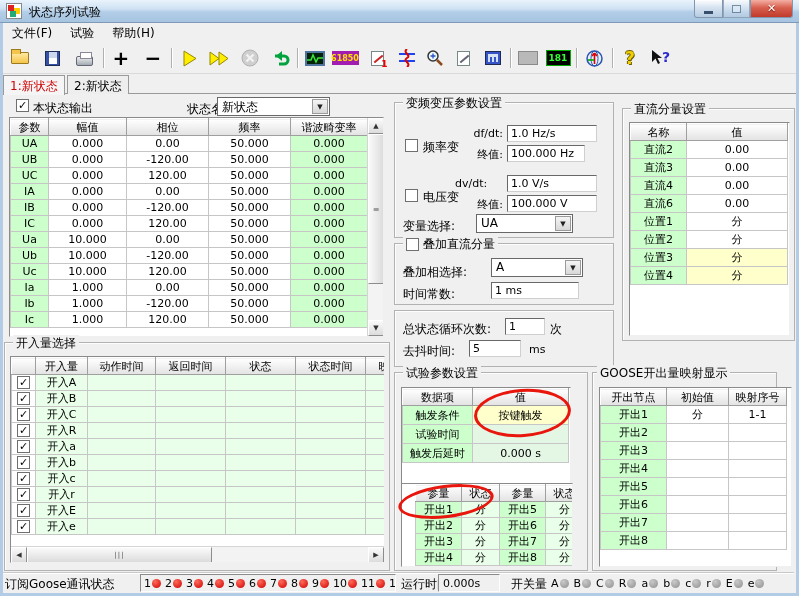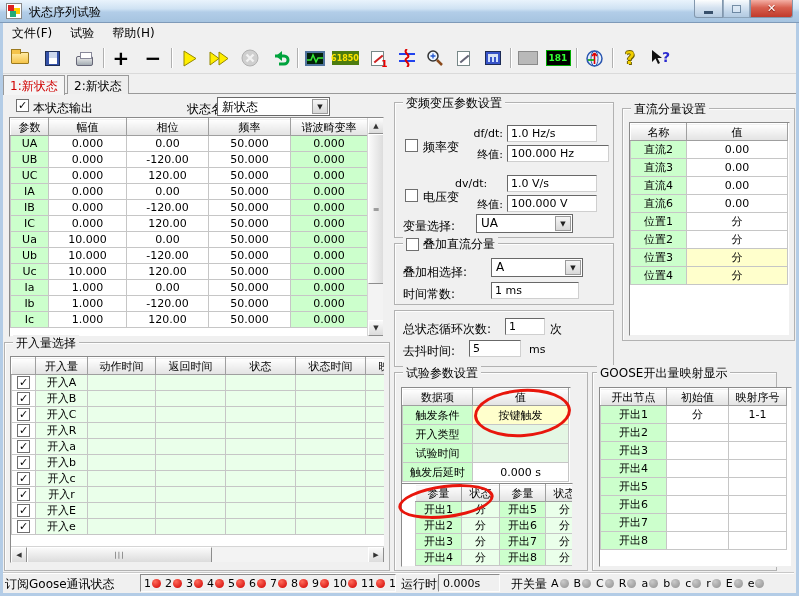--- a/index.html
+++ b/index.html
@@ -37,21 +37,21 @@
 .tbtn { position:absolute; top:2px; width:28px; height:26px; display:flex; align-items:center; justify-content:center; }
 .tsep { position:absolute; top:5px; width:1px; height:20px; background:#b0b0b0; box-shadow:1px 0 0 #fff; }
 .ic-folder { width:18px; height:12px; background:linear-gradient(#ffeaa2,#f5c44a); border:1px solid #9c7a1e; border-radius:1px; position:relative; }
 .ic-folder::before { content:""; position:absolute; left:-1px; top:-4px; width:8px; height:4px; background:#f5c44a; border:1px solid #9c7a1e; border-bottom:none; }
 .ic-floppy { width:15px; height:15px; background:#3552a8; border:1px solid #1d2d55; position:relative; }
 .ic-floppy::before { content:""; position:absolute; left:3px; top:0; width:8px; height:6px; background:#cdd8ec; }
 .ic-floppy::after { content:""; position:absolute; left:3px; bottom:1px; width:8px; height:6px; background:#fff; }
 .ic-print { width:17px; height:10px; background:linear-gradient(#efefef,#a3abb3); border:1px solid #667; border-radius:2px; position:relative; margin-top:5px; }
 .ic-print::before { content:""; position:absolute; left:3px; top:-5px; width:10px; height:5px; background:#fff; border:1px solid #889; }
 .ic-plusminus { font-size:20px; font-weight:bold; line-height:20px; }
-.badge-blue { width:27px; height:14px; background:#4d7c0f; color:#ffe400; font-size:8px; font-weight:bold; display:flex; align-items:center; justify-content:center; }
+.badge-blue { width:27px; height:14px; background:#a21caf; color:#ffe400; font-size:8px; font-weight:bold; display:flex; align-items:center; justify-content:center; }
 .badge-green { width:25px; height:16px; background:#000; border:1px solid #0a0; color:#3f3; font-size:9px; font-weight:bold; display:flex; align-items:center; justify-content:center; }
 .ic-note { width:13px; height:15px; background:#fff; border:1px solid #788; position:relative; }
 .ic-note .pline { position:absolute; left:1px; top:6px; width:11px; height:2px; background:#c22; transform:rotate(-40deg); }
 .ic-note .pline.gray { background:#667; }
 .ic-note .rnum { position:absolute; right:-5px; bottom:-4px; color:#e00; font-weight:bold; font-size:9px; }
 .ic-mon { width:20px; height:15px; background:#02220a; border:2px solid #51749e; display:flex; align-items:center; }
 .ic-gray { width:20px; height:14px; background:#b9b9b9; border:1px solid #8a8a8a; }
 .ic-calc { width:16px; height:14px; background:#3753c8; border:1px solid #1c2a55; position:relative; }
 .ic-calc::before { content:""; position:absolute; left:2px; top:2px; width:10px; height:3px; background:#d8e2f2; }
 .ic-calc::after { content:""; position:absolute; left:2px; bottom:2px; width:10px; height:5px;
@@ -514,21 +514,21 @@
     </div>
   </div>
 
   <div class="group" style="left:394px;top:102px;width:220px;height:136px;">
     <span class="legend">变频变压参数设置</span>
     <span class="cb" style="position:absolute;left:10px;top:36px;background:#fff;"></span>
     <span class="lbl" style="left:28px;top:36px;">频率变</span>
     <span class="lbl" style="left:60px;top:24px;width:48px;text-align:right;font-size:11px;">df/dt:</span>
     <input class="edit" style="left: 112px; top: 22px; width: 90px; height: 17px;" value="1.0 Hz/s">
     <span class="lbl" style="left:60px;top:44px;width:48px;text-align:right;font-size:11px;">终值:</span>
-    <input class="edit" style="left: 112px; top: 42px; width: 102px; height: 17px;" value="100.000 Hz">
+    <input class="edit" style="left: 112px; top: 42px; width: 78px; height: 17px;" value="100.000 Hz">
     <span class="cb" style="position:absolute;left:10px;top:86px;background:#fff;"></span>
     <span class="lbl" style="left:28px;top:86px;">电压变</span>
     <span class="lbl" style="left:60px;top:74px;width:48px;font-size:11px;">dv/dt:</span>
     <input class="edit" style="left: 112px; top: 72px; width: 90px; height: 17px;" value="1.0 V/s">
     <span class="lbl" style="left:60px;top:94px;width:48px;text-align:right;font-size:11px;">终值:</span>
     <input class="edit" style="left: 112px; top: 92px; width: 90px; height: 17px;" value="100.000 V">
     <span class="lbl" style="left:8px;top:115px;">变量选择:</span>
     <div class="combo" style="left:81px;top:111px;width:97px;height:19px;">
       <span class="val">UA</span>
       <span class="arrow">▼</span>
@@ -571,24 +571,20 @@
               <th>数据项</th>
               <th>值</th>
             </tr>
           </thead>
         <tbody>
             <tr>
               <td>触发条件</td>
               <td>按键触发</td>
             </tr>
             <tr>
-              <td>开入类型</td>
-              <td></td>
-            </tr>
-            <tr>
               <td>试验时间</td>
               <td></td>
             </tr>
             <tr>
               <td>触发后延时</td>
               <td>0.000 s</td>
             </tr>
           </tbody>
       </table>
     </div>

